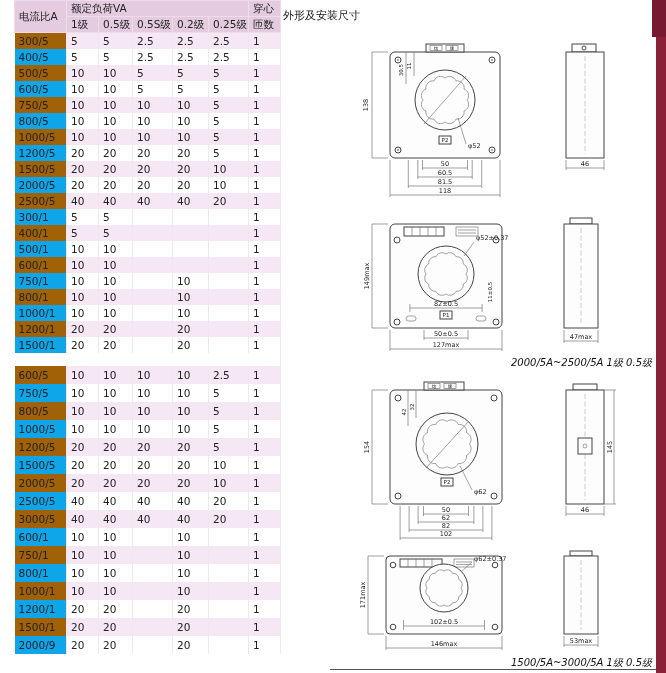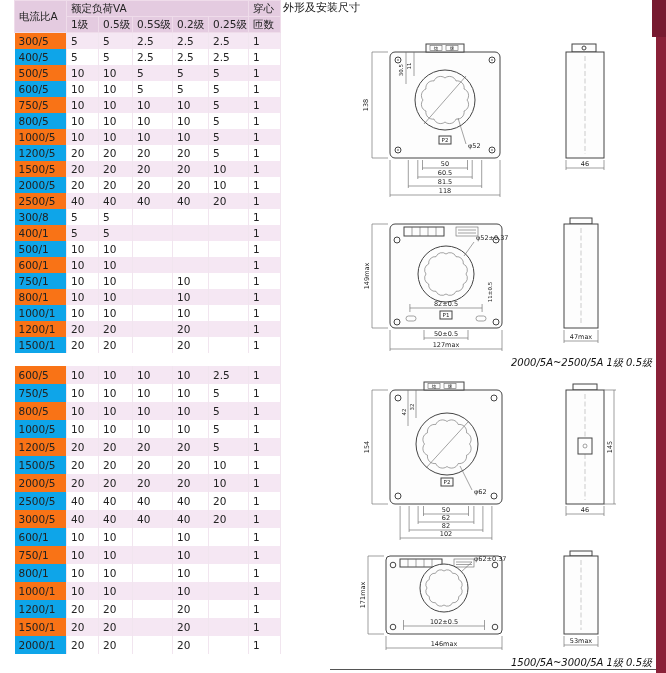--- a/index.html
+++ b/index.html
@@ -12,29 +12,29 @@
   #edge-corner{right:0;top:0;width:14px;height:37px;background:#771a30;}
 
   
   #spec-table{position:absolute;left:0;top:2;border-collapse:collapse;table-layout:fixed;width:266px;
               border-top:1px solid #d8bcd4;margin-left:14px;}
   #spec-table th,#spec-table td{font-weight:normal;text-align:left;padding:0 2px 0 4px;font-size:10.5px;
               white-space:nowrap;overflow:hidden;color:#222;}
   #spec-table thead th{background:#e4cbe0;height:15px;border:1px solid #efdcea;}
   #spec-table tbody td{border-right:1px solid rgba(214,180,208,0.35);}
   tr.odd  td{background:#f5e7f3;}
-  tr.odd  td.rowhead{background:#f97316;}
+  tr.odd  td.rowhead{background:#a16207;}
   tr.even td{background:#ffffff;}
   tr.even td.rowhead{background:#0ea5e9;}
   tr.g0 td{height:16px;}
   tr.g1 td{height:18px;}
   tr.spacer td{height:13px;background:#fff;border:none;}
 
   
-  #drawings-title{left:283px;top:0;font-size:11px;color:#111;}
+  #drawings-title{left:283px;top:8px;font-size:11px;color:#111;}
   .caption{width:322px;left:330px;text-align:right;font-size:10px;color:#111;font-style:italic;}
   #caption-1{top:356px;}
   #caption-2{top:656px;}
   #bottom-rule{left:330px;top:669px;width:326px;height:1px;background:#555;}
 
   svg text{font-family:"DejaVu Sans","Liberation Sans",sans-serif;fill:#222;}
   .t65{font-size:6.5px;}
   .t55{font-size:5.5px;}
   .t45{font-size:4.5px;}
   .pt{fill:#fdfdfd;stroke:#444;stroke-width:1;}
@@ -167,21 +167,21 @@
       <tr class="odd g0">
         <td class="rowhead">2500/5</td>
         <td>40</td>
         <td>40</td>
         <td>40</td>
         <td>40</td>
         <td>20</td>
         <td>1</td>
       </tr>
       <tr class="even g0">
-        <td class="rowhead">300/8</td>
+        <td class="rowhead">300/1</td>
         <td>5</td>
         <td>5</td>
         <td></td>
         <td></td>
         <td></td>
         <td>1</td>
       </tr>
       <tr class="odd g0">
         <td class="rowhead">400/1</td>
         <td>5</td>
@@ -386,21 +386,21 @@
       <tr class="odd g1">
         <td class="rowhead">1500/1</td>
         <td>20</td>
         <td>20</td>
         <td></td>
         <td>20</td>
         <td></td>
         <td>1</td>
       </tr>
       <tr class="even g1">
-        <td class="rowhead">2000/1</td>
+        <td class="rowhead">2000/9</td>
         <td>20</td>
         <td>20</td>
         <td></td>
         <td>20</td>
         <td></td>
         <td>1</td>
       </tr>
     </tbody>
 </table>
 

